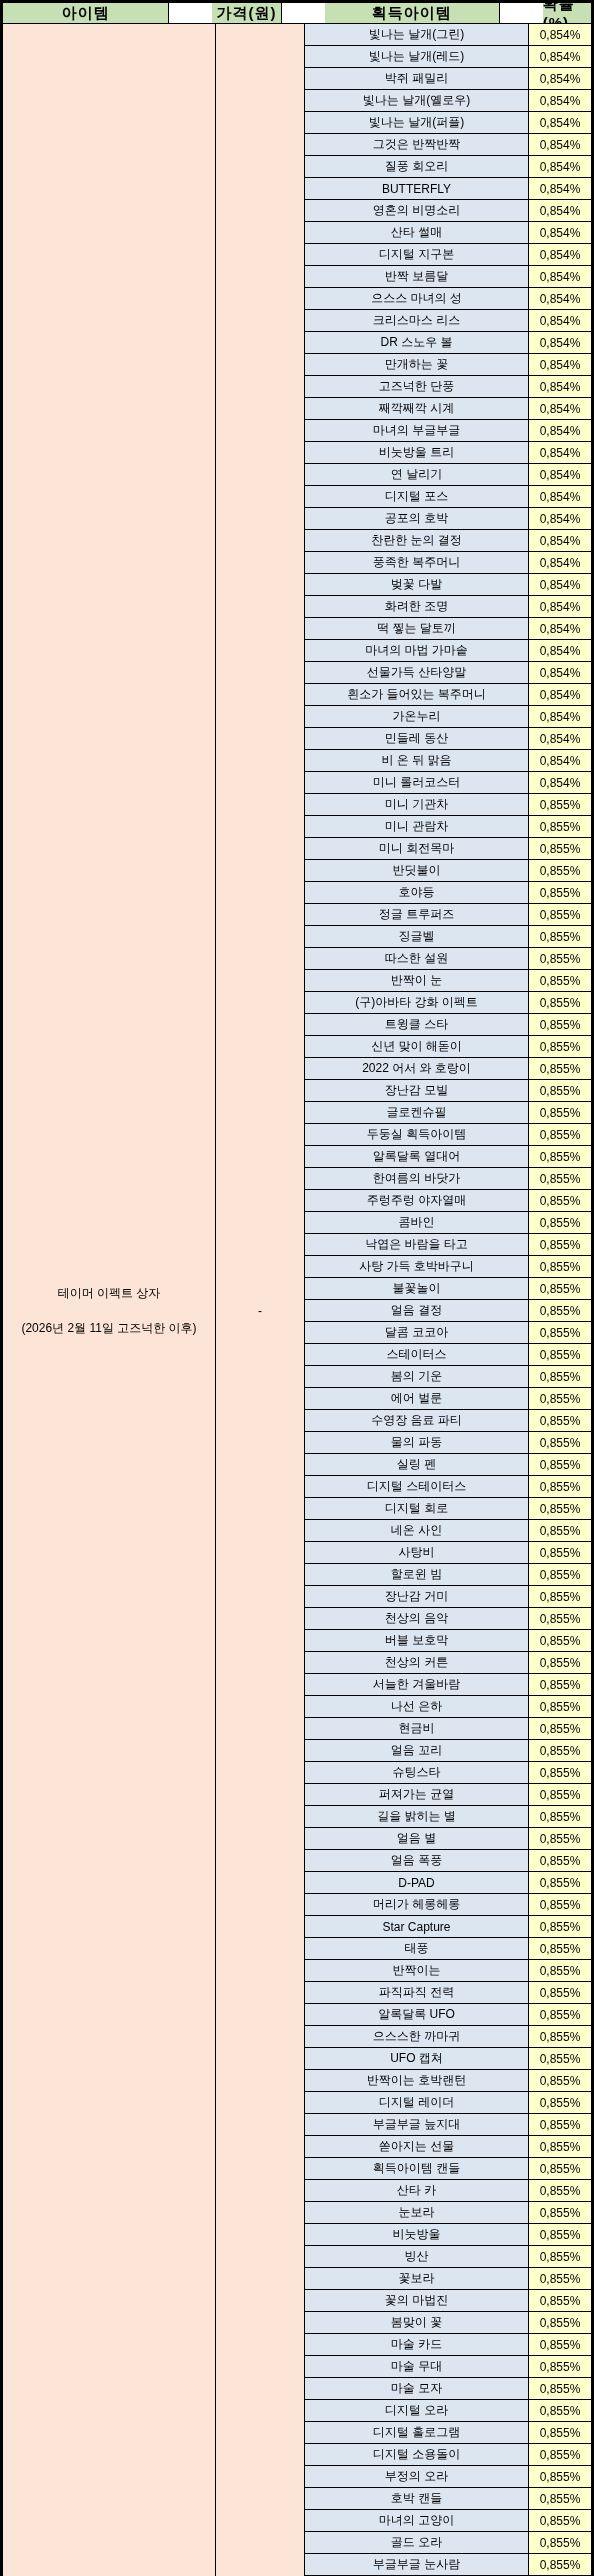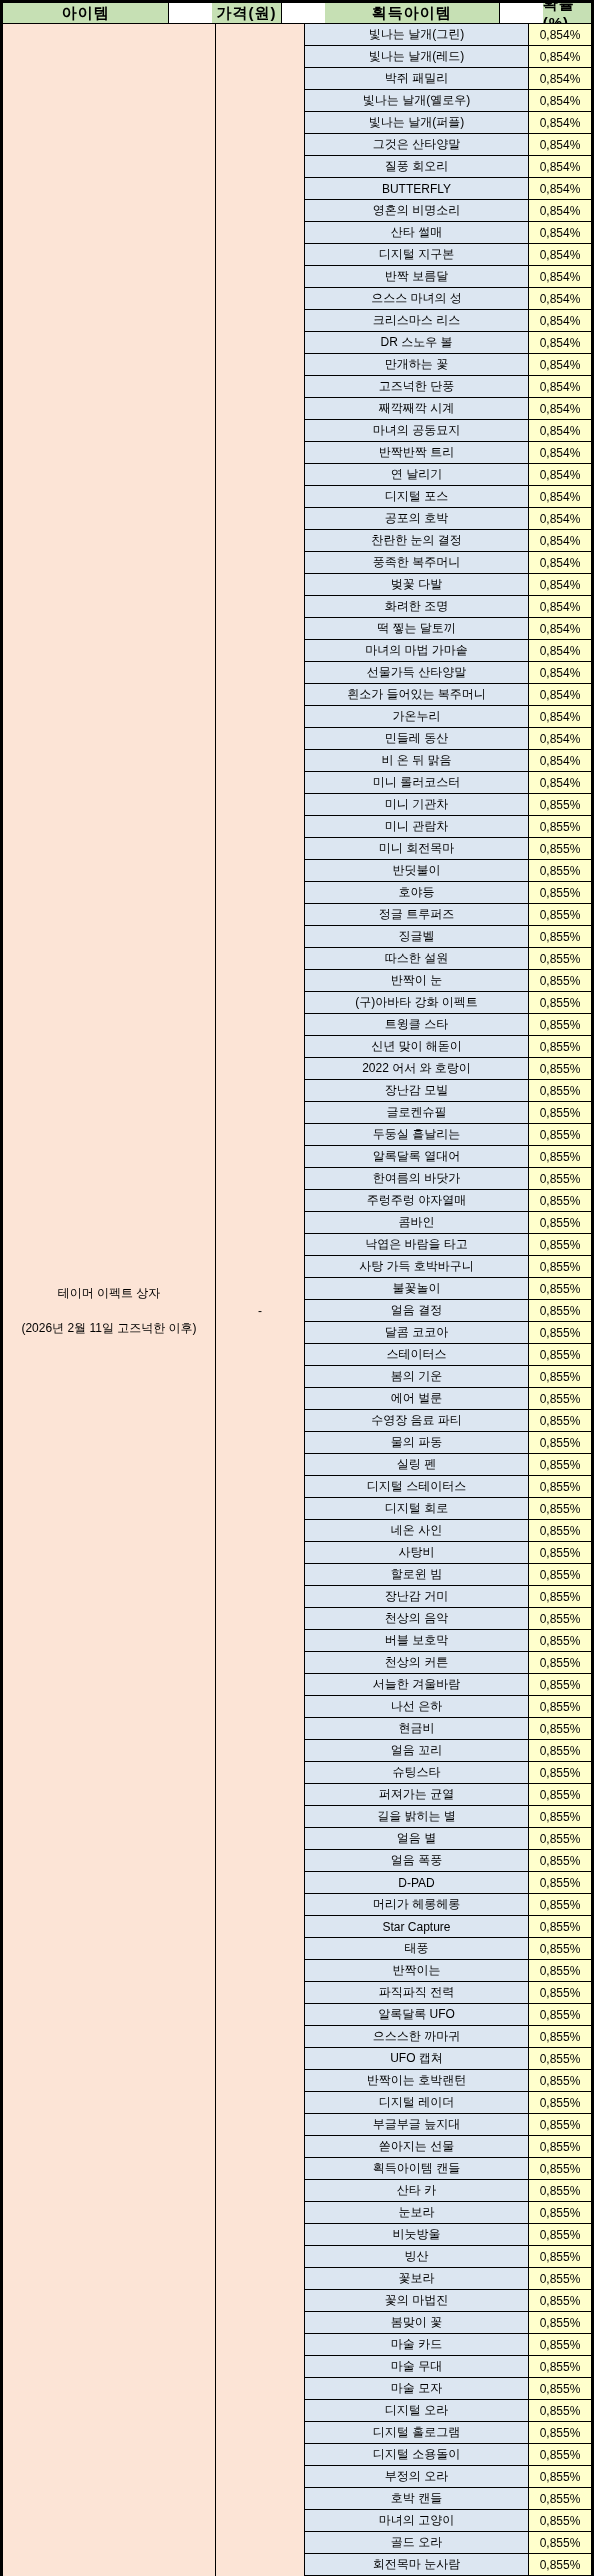--- a/index.html
+++ b/index.html
@@ -128,21 +128,21 @@
     <div class="rcell rname">빛나는 날개(옐로우)</div>
     <div class="rcell rrate">0,854%</div>
   </div>
 
   <div class="row">
     <div class="rcell rname">빛나는 날개(퍼플)</div>
     <div class="rcell rrate">0,854%</div>
   </div>
 
   <div class="row">
-    <div class="rcell rname">그것은 산타양말</div>
+    <div class="rcell rname">그것은 반짝반짝</div>
     <div class="rcell rrate">0,854%</div>
   </div>
 
   <div class="row">
     <div class="rcell rname">질풍 회오리</div>
     <div class="rcell rrate">0,854%</div>
   </div>
 
   <div class="row">
     <div class="rcell rname">BUTTERFLY</div>
@@ -193,26 +193,26 @@
     <div class="rcell rname">고즈넉한 단풍</div>
     <div class="rcell rrate">0,854%</div>
   </div>
 
   <div class="row">
     <div class="rcell rname">째깍째깍 시계</div>
     <div class="rcell rrate">0,854%</div>
   </div>
 
   <div class="row">
-    <div class="rcell rname">마녀의 공동묘지</div>
-    <div class="rcell rrate">0,854%</div>
-  </div>
-
-  <div class="row">
-    <div class="rcell rname">반짝반짝 트리</div>
+    <div class="rcell rname">마녀의 부글부글</div>
+    <div class="rcell rrate">0,854%</div>
+  </div>
+
+  <div class="row">
+    <div class="rcell rname">비눗방울 트리</div>
     <div class="rcell rrate">0,854%</div>
   </div>
 
   <div class="row">
     <div class="rcell rname">연 날리기</div>
     <div class="rcell rrate">0,854%</div>
   </div>
 
   <div class="row">
     <div class="rcell rname">디지털 포스</div>
@@ -353,21 +353,21 @@
     <div class="rcell rname">장난감 모빌</div>
     <div class="rcell rrate">0,855%</div>
   </div>
 
   <div class="row">
     <div class="rcell rname">글로켄슈필</div>
     <div class="rcell rrate">0,855%</div>
   </div>
 
   <div class="row">
-    <div class="rcell rname">두둥실 흩날리는</div>
+    <div class="rcell rname">두둥실 획득아이템</div>
     <div class="rcell rrate">0,855%</div>
   </div>
 
   <div class="row">
     <div class="rcell rname">알록달록 열대어</div>
     <div class="rcell rrate">0,855%</div>
   </div>
 
   <div class="row">
     <div class="rcell rname">한여름의 바닷가</div>
@@ -678,21 +678,21 @@
     <div class="rcell rname">마녀의 고양이</div>
     <div class="rcell rrate">0,855%</div>
   </div>
 
   <div class="row">
     <div class="rcell rname">골드 오라</div>
     <div class="rcell rrate">0,855%</div>
   </div>
 
   <div class="row">
-    <div class="rcell rname">회전목마 눈사람</div>
+    <div class="rcell rname">부글부글 눈사람</div>
     <div class="rcell rrate">0,855%</div>
   </div>
 
   <div class="row">
     <div class="rcell rname">산타의 루돌프</div>
     <div class="rcell rrate">0,855%</div>
   </div>
 </div>
   </div>
 </div>

